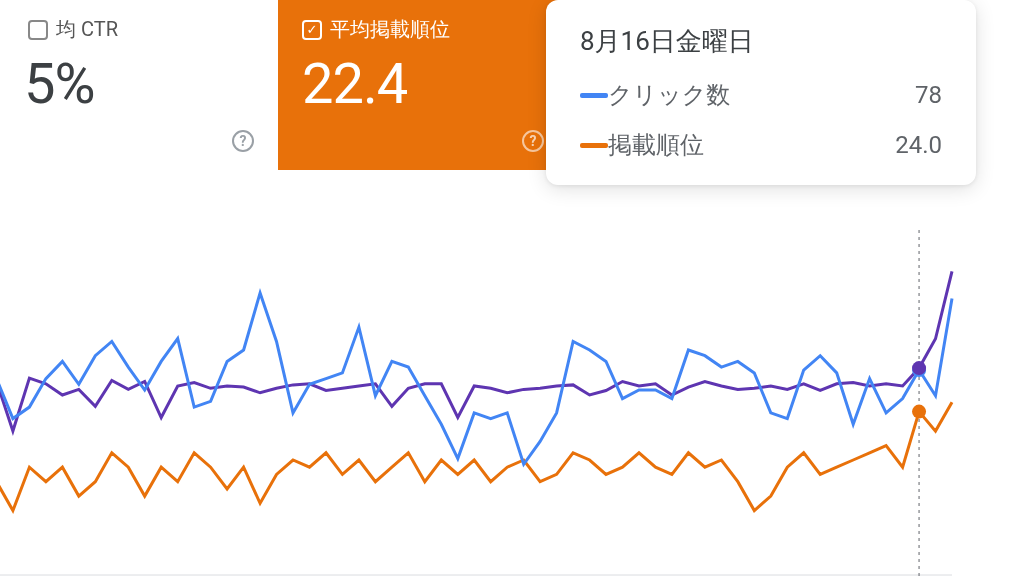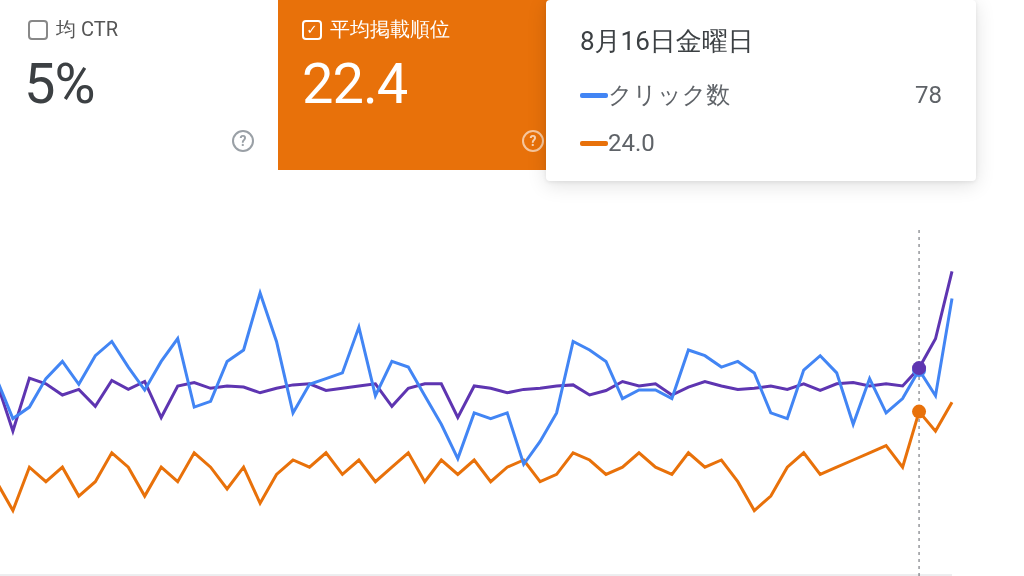--- a/index.html
+++ b/index.html
@@ -83,21 +83,21 @@
     }
 
     .tooltip {
       position: absolute;
       left: 546px;
       top: 0;
       width: 430px;
       background: #fff;
       padding: 24px 34px 24px 34px;
       box-shadow: 0 4px 20px rgba(0,0,0,0.12), 0 1px 4px rgba(0,0,0,0.08);
-      border-radius: 4px;
+      border-radius: 12px;
       z-index: 10;
     }
     .tooltip-date {
       font-size: 26px;
       color: #3c4043;
       font-weight: 400;
       margin-bottom: 20px;
     }
     .tooltip-row {
       display: flex;
@@ -161,20 +161,21 @@
 
 <div class="tooltip">
   <div class="tooltip-date">8月16日金曜日</div>
   <div class="tooltip-row">
     <span class="swatch swatch-blue"></span>
     <span class="tooltip-label">クリック数</span>
     <span class="tooltip-val">78</span>
   </div>
   <div class="tooltip-row">
     <span class="swatch swatch-orange"></span>
+    <span class="tooltip-label">掲載順位</span>
     <span class="tooltip-val">24.0</span>
   </div>
 </div>
 
 <div class="chart">
   <svg viewBox="0 0 1024 346" preserveAspectRatio="none">
     <line class="baseline" x1="0" y1="345" x2="952" y2="345"></line>
     <g id="series">
         <path d="M-20.0 230.0 L-3.5 251.7 L12.9 280.6 L29.4 237.2 L45.9 251.7 L62.4 237.2 L78.8 266.1 L95.3 251.7 L111.8 222.8 L128.3 237.2 L144.7 266.1 L161.2 237.2 L177.7 251.7 L194.2 222.8 L210.6 237.2 L227.1 258.9 L243.6 237.2 L260.1 273.3 L276.5 244.4 L293.0 230.0 L309.5 237.2 L326.0 222.8 L342.4 244.4 L358.9 230.0 L375.4 251.7 L391.9 237.2 L408.3 222.8 L424.8 251.7 L441.3 230.0 L457.8 244.4 L474.2 230.0 L490.7 251.7 L507.2 237.2 L523.7 230.0 L540.1 251.7 L556.6 244.4 L573.1 222.8 L589.6 230.0 L606.0 244.4 L622.5 237.2 L639.0 222.8 L655.5 237.2 L671.9 244.4 L688.4 222.8 L704.9 237.2 L721.4 230.0 L737.8 251.7 L754.3 280.6 L770.8 266.1 L787.3 237.2 L803.7 222.8 L820.2 244.4 L836.7 237.2 L853.2 230.0 L869.6 222.8 L886.1 215.6 L902.6 237.2 L919.1 181.6 L935.5 201.1 L952.0 172.2 " class="series-line line-orange"></path>
         <path d="M-20.0 165.0 L-3.5 151.5 L12.9 201.0 L29.4 148.1 L45.9 153.8 L62.4 165.0 L78.8 159.4 L95.3 176.3 L111.8 150.4 L128.3 159.4 L144.7 151.5 L161.2 187.5 L177.7 156.0 L194.2 152.6 L210.6 158.3 L227.1 156.0 L243.6 157.1 L260.1 162.8 L276.5 158.3 L293.0 154.9 L309.5 153.8 L326.0 160.5 L342.4 158.3 L358.9 156.0 L375.4 153.8 L391.9 176.3 L408.3 158.3 L424.8 153.8 L441.3 153.8 L457.8 187.5 L474.2 156.0 L490.7 158.3 L507.2 162.8 L523.7 159.4 L540.1 158.3 L556.6 156.0 L573.1 154.9 L589.6 165.0 L606.0 160.5 L622.5 151.5 L639.0 156.0 L655.5 153.8 L671.9 165.0 L688.4 157.1 L704.9 151.5 L721.4 156.0 L737.8 159.4 L754.3 158.3 L770.8 156.0 L787.3 159.4 L803.7 153.8 L820.2 160.5 L836.7 153.8 L853.2 152.6 L869.6 156.0 L886.1 153.8 L902.6 156.0 L919.1 138.1 L935.5 108.8 L952.0 41.3 " class="series-line line-purple"></path>

